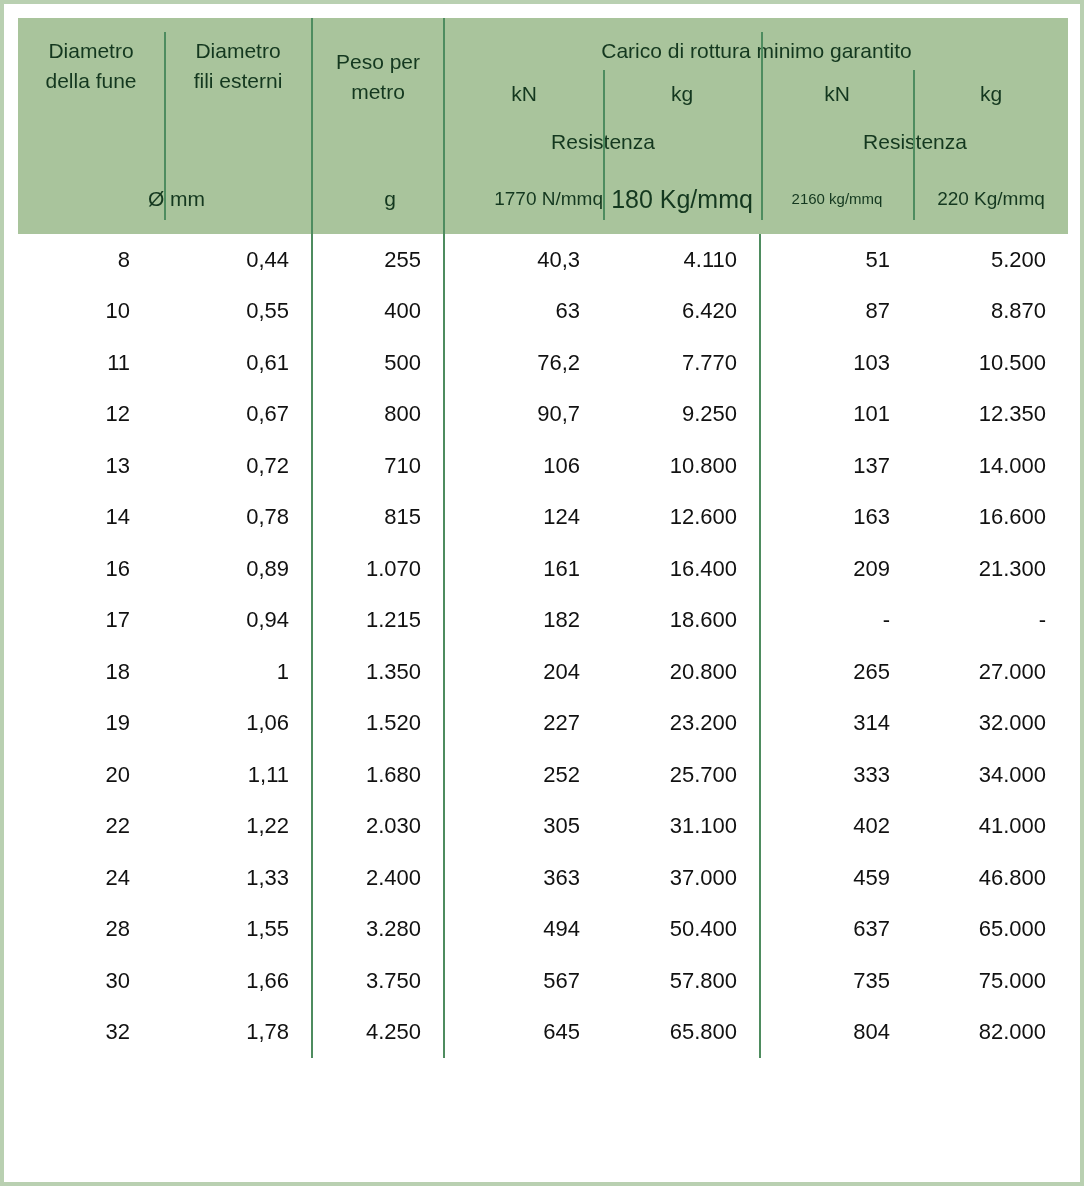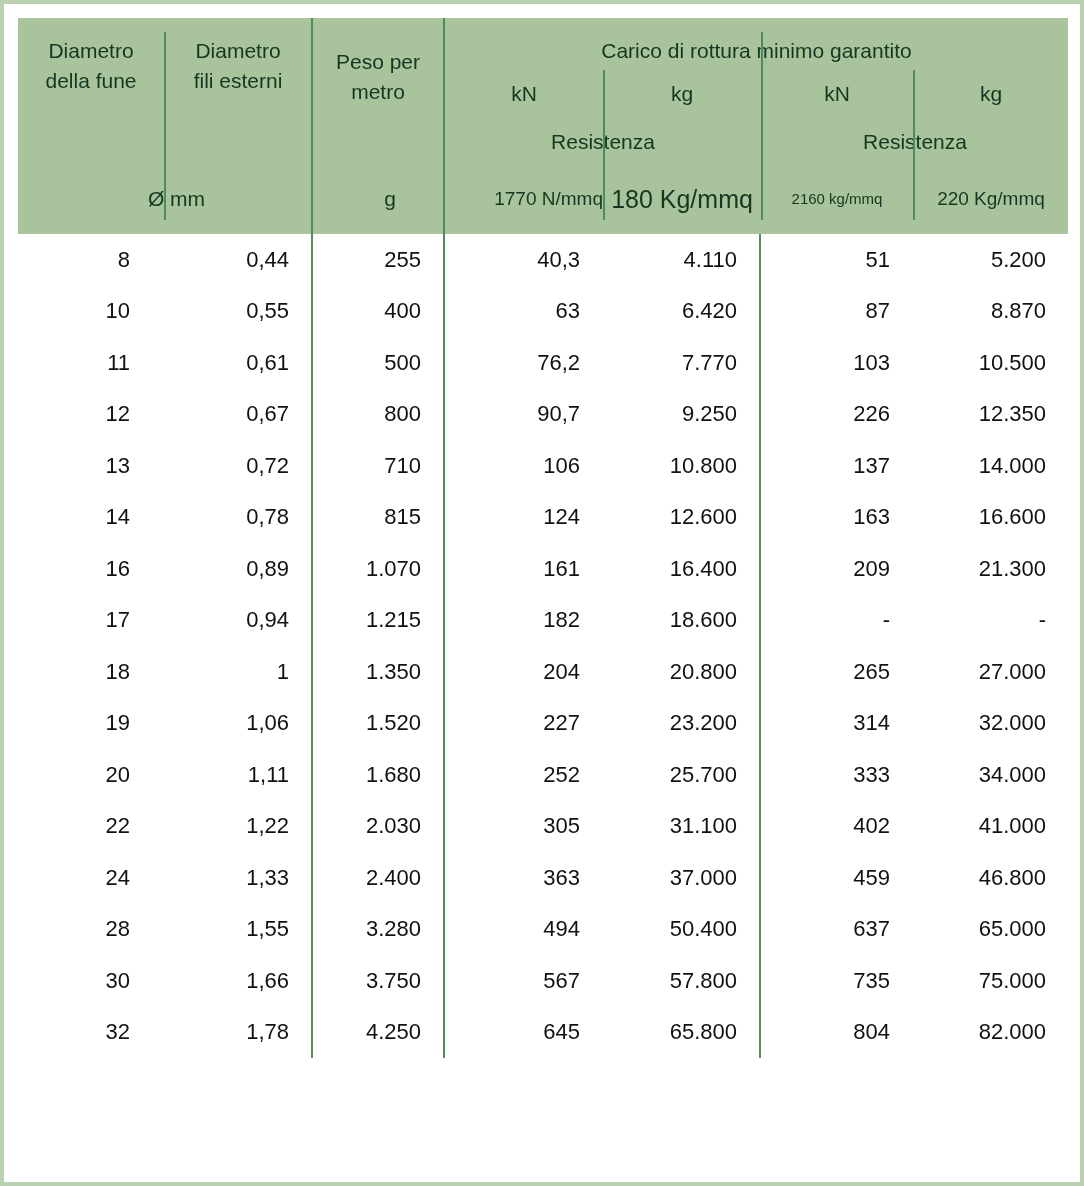--- a/index.html
+++ b/index.html
@@ -182,21 +182,21 @@
           <td>7.770</td>
           <td class="sep">103</td>
           <td>10.500</td>
         </tr>
         <tr>
           <td>12</td>
           <td>0,67</td>
           <td class="sep">800</td>
           <td class="sep">90,7</td>
           <td>9.250</td>
-          <td class="sep">226</td>
+          <td class="sep">101</td>
           <td>12.350</td>
         </tr>
         <tr>
           <td>13</td>
           <td>0,72</td>
           <td class="sep">710</td>
           <td class="sep">106</td>
           <td>10.800</td>
           <td class="sep">137</td>
           <td>14.000</td>

